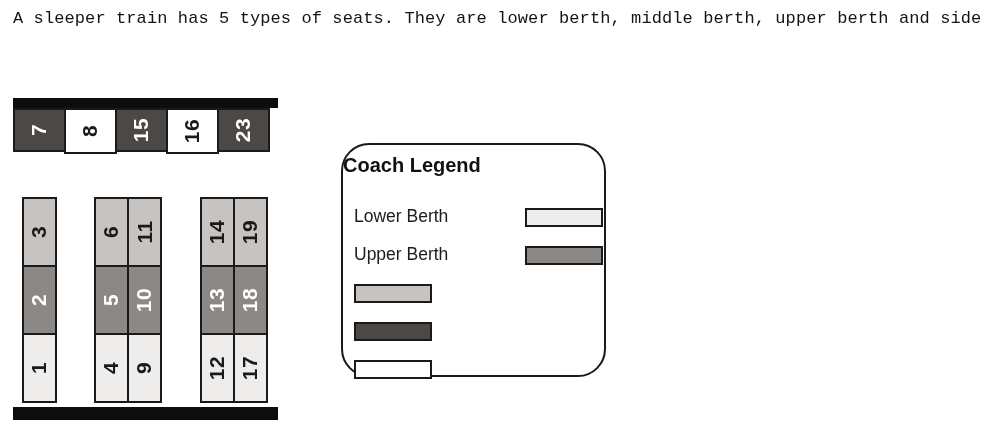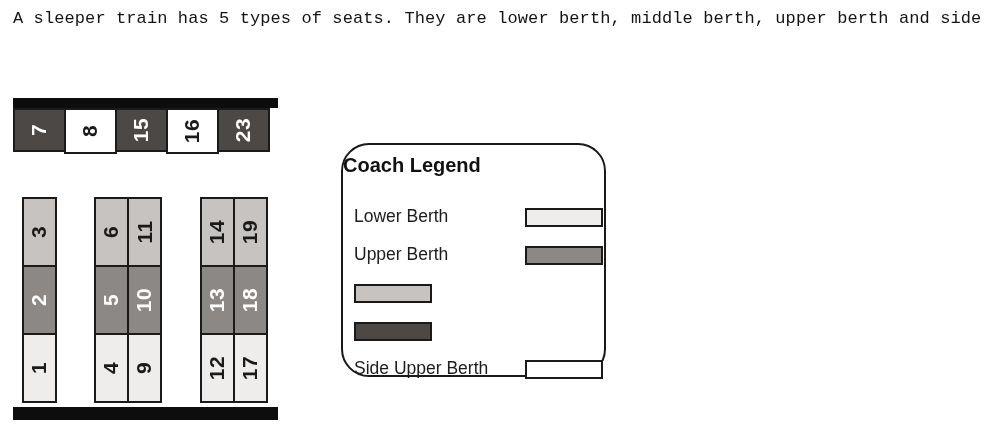--- a/index.html
+++ b/index.html
@@ -235,19 +235,18 @@
           <span class="legend-label">Upper Berth</span>
           <span class="legend-swatch" style="background: rgb(139, 136, 133); border-color: rgb(26, 26, 26);"></span>
         </div>
         <div class="legend-row">
           <span class="legend-swatch" style="background: rgb(198, 195, 192); border-color: rgb(26, 26, 26);"></span>
         </div>
         <div class="legend-row">
           <span class="legend-swatch" style="background: rgb(75, 72, 69); border-color: rgb(26, 26, 26);"></span>
         </div>
         <div class="legend-row">
-          <span class="legend-label">Side Upper Berth</span>
           <span class="legend-swatch" style="background: rgb(255, 255, 255); border-color: rgb(26, 26, 26);"></span>
         </div>
       </div>
   </div>
 
 </div>
 
 </body></html>

